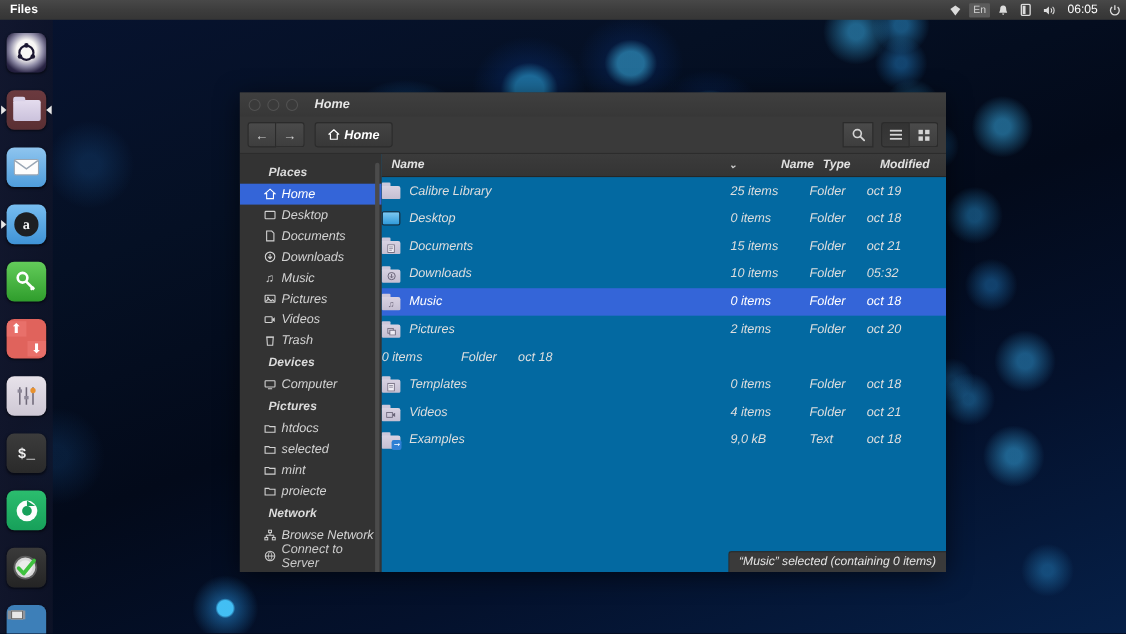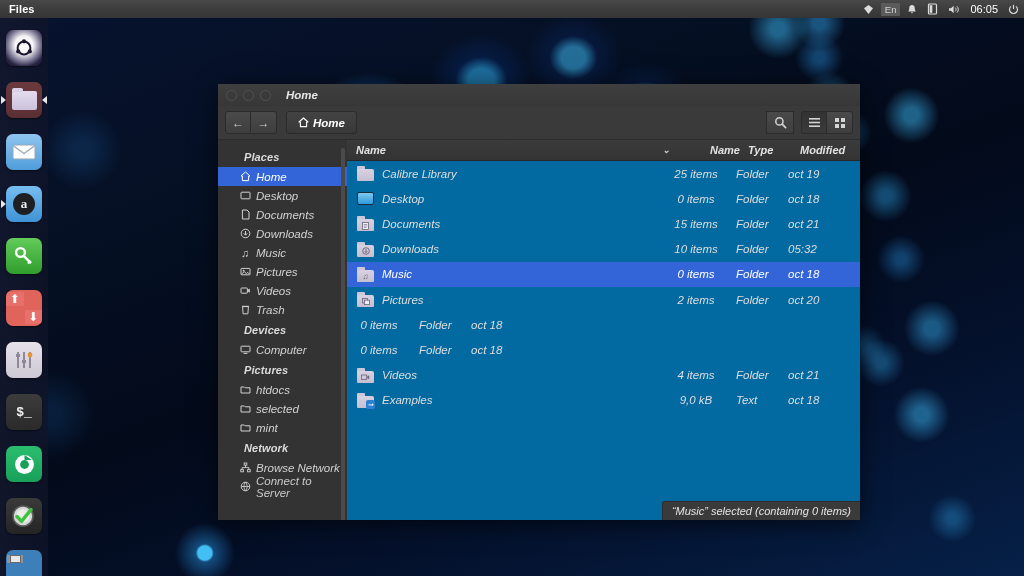--- a/index.html
+++ b/index.html
@@ -163,22 +163,22 @@
   .ch-type  { width:52px; }
   .ch-mod   { width:60px; }
   .sort-chevron { color:#cfcfcf; font-size:9px; margin-right:6px; }
 
   #rows { flex:1; overflow:hidden; }
   .row {
     height:25.2px; display:flex; align-items:center;
     color:#dedede; font-size:11.5px;
   }
   .row.selected { background:#3465d8; color:#ffffff; }
-  .cell-name { flex:1; display:flex; align-items:center; gap:8px; padding-left:10px; min-width:0; }
-  .cell-size { width:72px; text-align:center; padding-right:8px; }
+  .cell-name { flex:1; display:flex; align-items:center; gap:8px; min-width:0; }
+  .cell-size { width:72px; text-align:left; padding-right:8px; }
   .cell-type { width:52px; }
   .cell-mod  { width:72px; }
 
   .ficon { width:17px; height:15px; position:relative; flex-shrink:0; }
   .folder-base {
     position:absolute; left:0; bottom:0; width:17px; height:12px;
     background:linear-gradient(to bottom,#d8d2e2,#c5bfd2);
     border-radius:1px 2px 1px 1px;
   }
   .folder-tab {
@@ -503,20 +503,28 @@
         <span>selected</span>
       </div>
       <div class="sb-item">
         <span class="sb-ic">
           <svg width="11" height="11" viewBox="0 0 11 11">
               <path d="M1 3 L1 9 L10 9 L10 3.8 L5.2 3.8 L4.4 3 Z" fill="none" stroke="currentColor" stroke-width="1"></path>
             </svg>
         </span>
         <span>mint</span>
       </div>
+      <div class="sb-item">
+        <span class="sb-ic">
+          <svg width="11" height="11" viewBox="0 0 11 11">
+              <path d="M1 3 L1 9 L10 9 L10 3.8 L5.2 3.8 L4.4 3 Z" fill="none" stroke="currentColor" stroke-width="1"></path>
+            </svg>
+        </span>
+        <span>proiecte</span>
+      </div>
 
       <div class="sb-head">Network</div>
       <div class="sb-item">
         <span class="sb-ic">
           <svg width="11" height="11" viewBox="0 0 11 11">
               <rect x="4.2" y="1" width="2.6" height="2.2" fill="none" stroke="currentColor" stroke-width="0.9"></rect>
               <rect x="0.8" y="7.6" width="2.6" height="2.2" fill="none" stroke="currentColor" stroke-width="0.9"></rect>
               <rect x="7.6" y="7.6" width="2.6" height="2.2" fill="none" stroke="currentColor" stroke-width="0.9"></rect>
               <path d="M5.5 3.2 L5.5 5.6 M2.1 7.6 L2.1 5.6 L8.9 5.6 L8.9 7.6" fill="none" stroke="currentColor" stroke-width="0.9"></path>
             </svg>
@@ -648,20 +656,34 @@
           <div class="cell-mod">oct 20</div>
         </div>
 
         <div class="row">
           <div class="cell-size">0 items</div>
           <div class="cell-type">Folder</div>
           <div class="cell-mod">oct 18</div>
         </div>
 
         <div class="row">
+          <div class="cell-name">
+            <span class="ficon">
+              <span class="folder-tab"></span>
+                <span class="folder-base"></span>
+              <span class="folder-glyph">
+                  <svg width="7" height="8" viewBox="0 0 7 8">
+                    <rect x="0.5" y="0.5" width="6" height="7" fill="#efecf4" stroke="#6a6478" stroke-width="0.8"></rect>
+                    <line x1="1.8" y1="2.5" x2="5.2" y2="2.5" stroke="#6a6478" stroke-width="0.6"></line>
+                    <line x1="1.8" y1="4" x2="5.2" y2="4" stroke="#6a6478" stroke-width="0.6"></line>
+                  </svg>
+                </span>
+            </span>
+            <span>Templates</span>
+          </div>
           <div class="cell-size">0 items</div>
           <div class="cell-type">Folder</div>
           <div class="cell-mod">oct 18</div>
         </div>
 
         <div class="row">
           <div class="cell-name">
             <span class="ficon">
               <span class="folder-tab"></span>
                 <span class="folder-base"></span>

